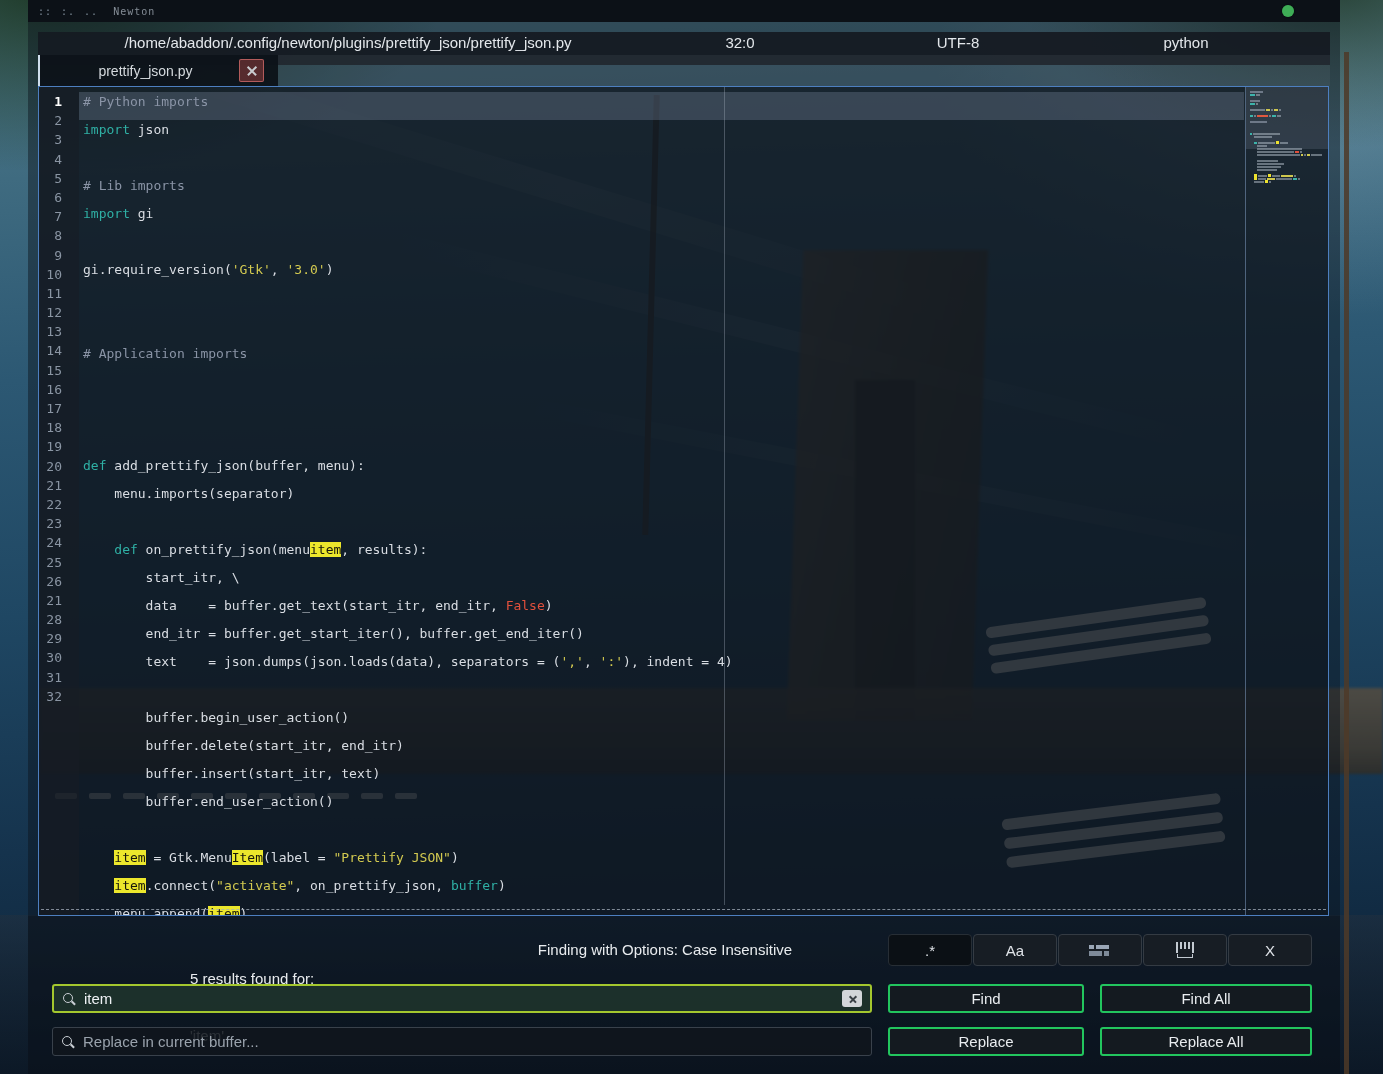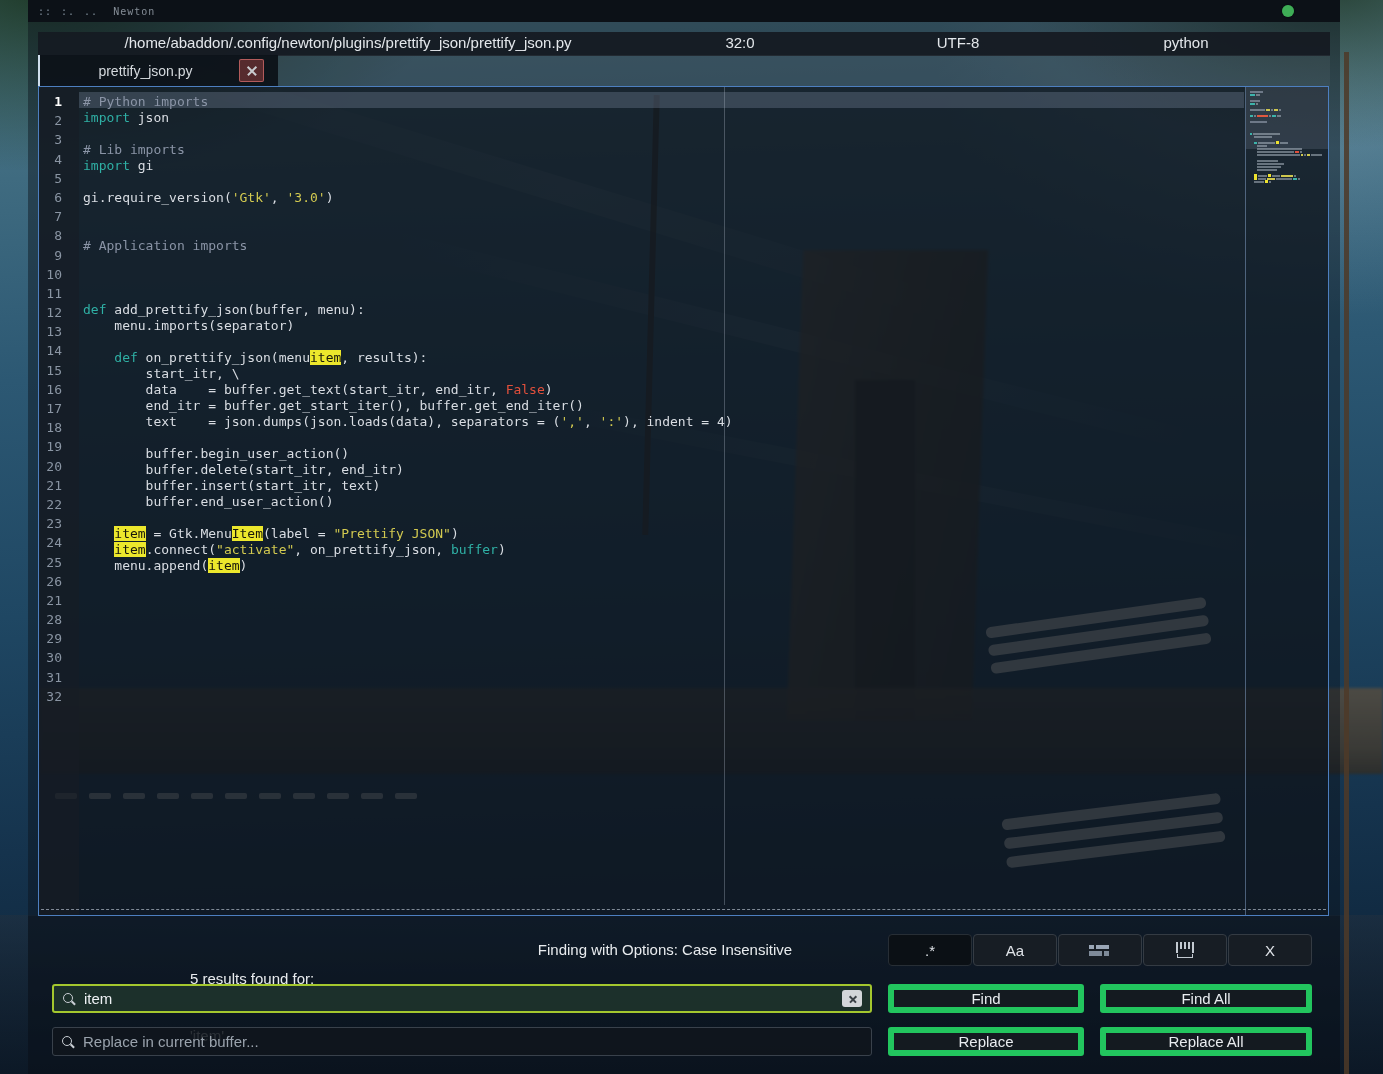--- a/index.html
+++ b/index.html
@@ -47,21 +47,21 @@
 
   
   .titlebar { position:absolute; left:28px; top:0; width:1312px; height:22px;
     background:#0c1117; display:flex; align-items:center; padding:0 10px; }
   .ws-ind { font-family:"DejaVu Sans Mono",monospace; font-size:10px; color:#7b8894; margin-right:9px; letter-spacing:1px; }
   .win-title { font-family:"DejaVu Sans Mono",monospace; font-size:10px; color:#848d96; margin-left:6px; letter-spacing:1px; }
   .status-dot { position:absolute; right:46px; top:5px; width:12px; height:12px; border-radius:50%;
     background:#3fae57; box-shadow:0 0 3px rgba(63,174,87,.6) inset, 0 0 2px rgba(0,0,0,.5); }
 
   
-  .statusbar { position:absolute; left:38px; top:32px; width:1292px; height:24px;
+  .statusbar { position:absolute; left:38px; top:32px; width:1292px; height:33px;
     background:rgba(21,27,34,.94); color:#e3e7eb; font-size:15px; }
   .statusbar span { position:absolute; top:2px; transform:translateX(-50%); white-space:nowrap; }
   .sb-path { left:310px; } .sb-pos { left:702px; } .sb-enc { left:920px; } .sb-lang { left:1148px; }
 
   
   .tabbar { position:absolute; left:38px; top:55px; width:1292px; height:31px;
     background:rgba(150,160,170,.10); }
   .tab { position:absolute; left:0; top:0; width:240px; height:31px; background:rgba(13,19,25,.96);
     border-left:2px solid #cfdeed; display:flex; align-items:center; }
   .tab-label { flex:1; text-align:center; color:#d5dade; font-size:14px; padding-left:12px; }
@@ -75,21 +75,21 @@
   
   .editor { position:absolute; left:38px; top:86px; width:1291px; height:830px;
     border:1px solid #4d7fc0; background:rgba(16,23,31,.70); }
   .gutter { position:absolute; left:0; top:0; bottom:0; width:40px;
     background:rgba(23,29,37,.60); padding-top:5px;
     font-family:"DejaVu Sans Mono",monospace; font-size:13px; line-height:19.2px;
     color:#8a95a3; text-align:right; }
   .gutter div { padding-right:17px; height:19.2px; }
   .gutter div.cur { color:#ffffff; font-weight:bold; }
   .code-wrap { position:absolute; left:40px; top:0; right:84px; bottom:0; padding-top:5px; overflow:hidden; }
-  .code-line { height:16px; line-height:19.2px; white-space:pre; padding-left:4px;
+  .code-line { height:28px; line-height:19.2px; white-space:pre; padding-left:4px;
     font-family:"DejaVu Sans Mono",monospace; font-size:13px; }
   .code-line.cur-line { background:rgba(150,165,195,.26); }
   .tk-pl{color:#d9dde3} .tk-kw{color:#2fb0a5} .tk-com{color:#8a94a6}
   .tk-str{color:#d3ca50} .tk-mod{color:#e25a3e} .tk-err{color:#e2503c}
   .tk-hl{background:#ece72c;color:#17170b}
   .margin-line { position:absolute; left:685px; top:0; bottom:10px; width:1px; background:rgba(170,180,195,.35); }
   .hscroll-dashed { position:absolute; left:2px; right:2px; bottom:5px; border-top:1px dashed rgba(165,175,188,.75); }
   .minimap { position:absolute; right:0; top:0; width:83px; bottom:0;
     border-left:1px solid rgba(135,165,205,.5); }
   .minimap-content { position:absolute; left:4px; top:3px; right:2px; }
@@ -135,21 +135,21 @@
   .mag { width:14px; height:14px; position:relative; flex:0 0 auto; }
   .mag::before { content:""; position:absolute; left:1px; top:1px; width:8px; height:8px;
     border:1.5px solid #c9ced4; border-radius:50%; }
   .mag::after { content:""; position:absolute; left:9px; top:10px; width:5px; height:1.6px;
     background:#c9ced4; transform:rotate(45deg); }
   .clear-btn { width:20px; height:17px; background:#d3d6d9; border-radius:3px; position:relative;
     flex:0 0 auto; cursor:pointer; }
   .clear-btn .x-glyph::before,.clear-btn .x-glyph::after { background:#3a4046; width:9px; left:1px; top:4px; height:1.5px; }
   .clear-btn .x-glyph { width:9px; height:9px; }
   .panel-btn { position:absolute; height:29px; border-radius:3px; background:#141a20;
-    border:6px solid #22c55e; color:#e9ecef; font-size:15px;
+    border:2px solid #22c55e; color:#e9ecef; font-size:15px;
     display:flex; align-items:center; justify-content:center; cursor:pointer; }
   .btn-find { left:860px; top:68px; width:196px; }
   .btn-find-all { left:1072px; top:68px; width:212px; }
   .btn-replace { left:860px; top:111px; width:196px; }
   .btn-replace-all { left:1072px; top:111px; width:212px; }
 </style>
 </head>
 <body>
 
 <div id="stage">

